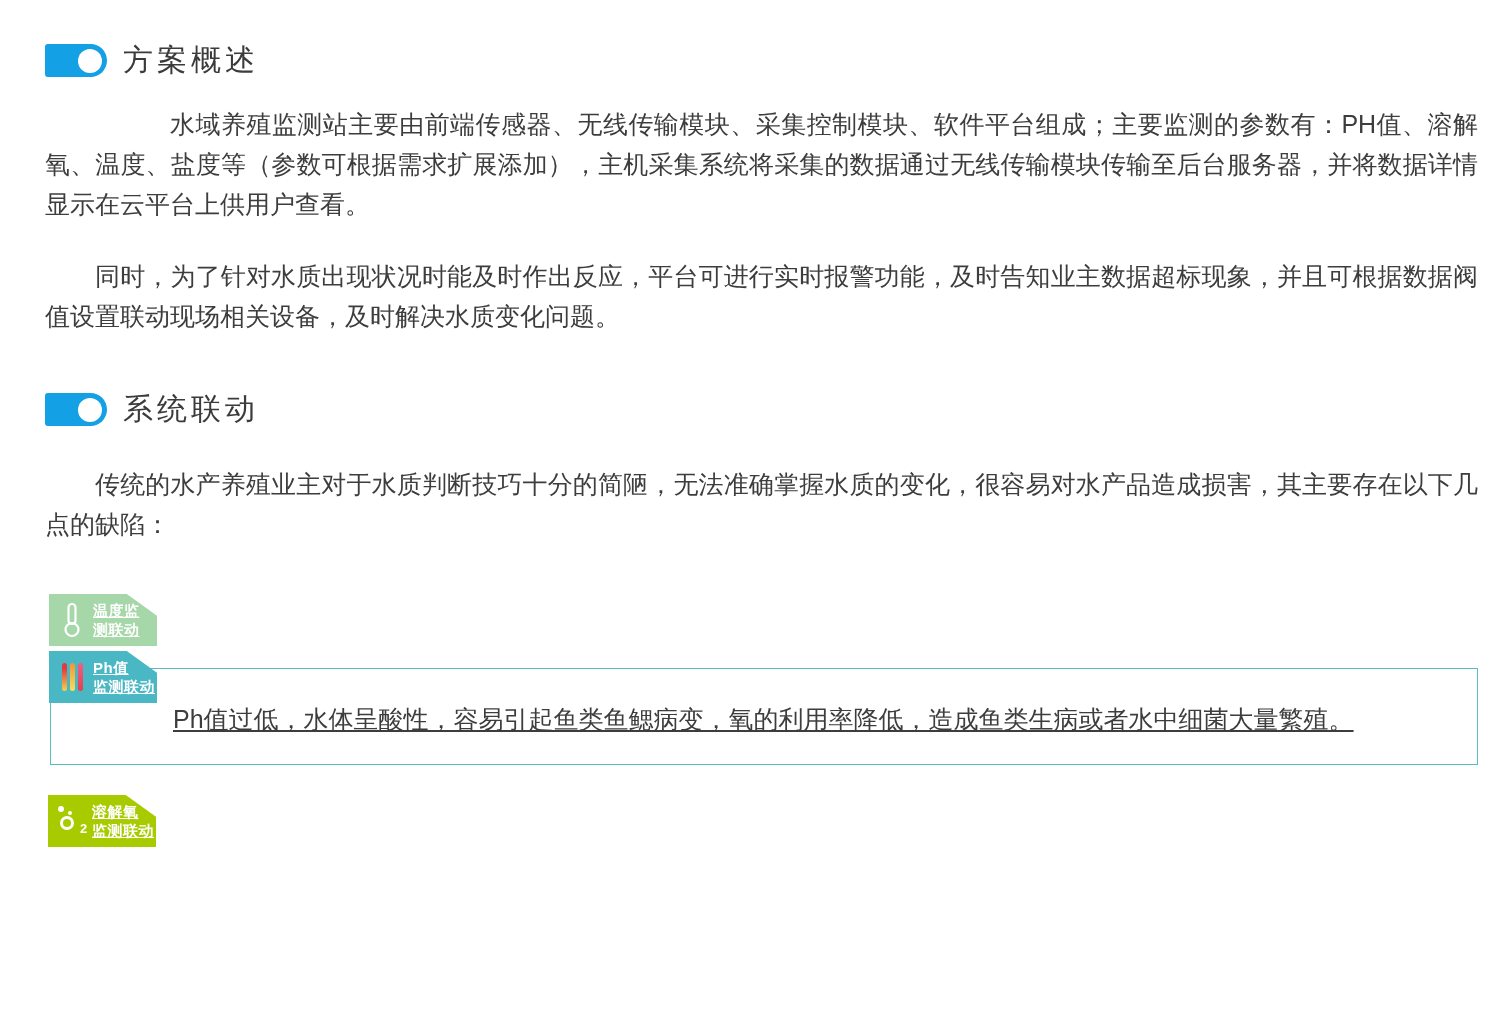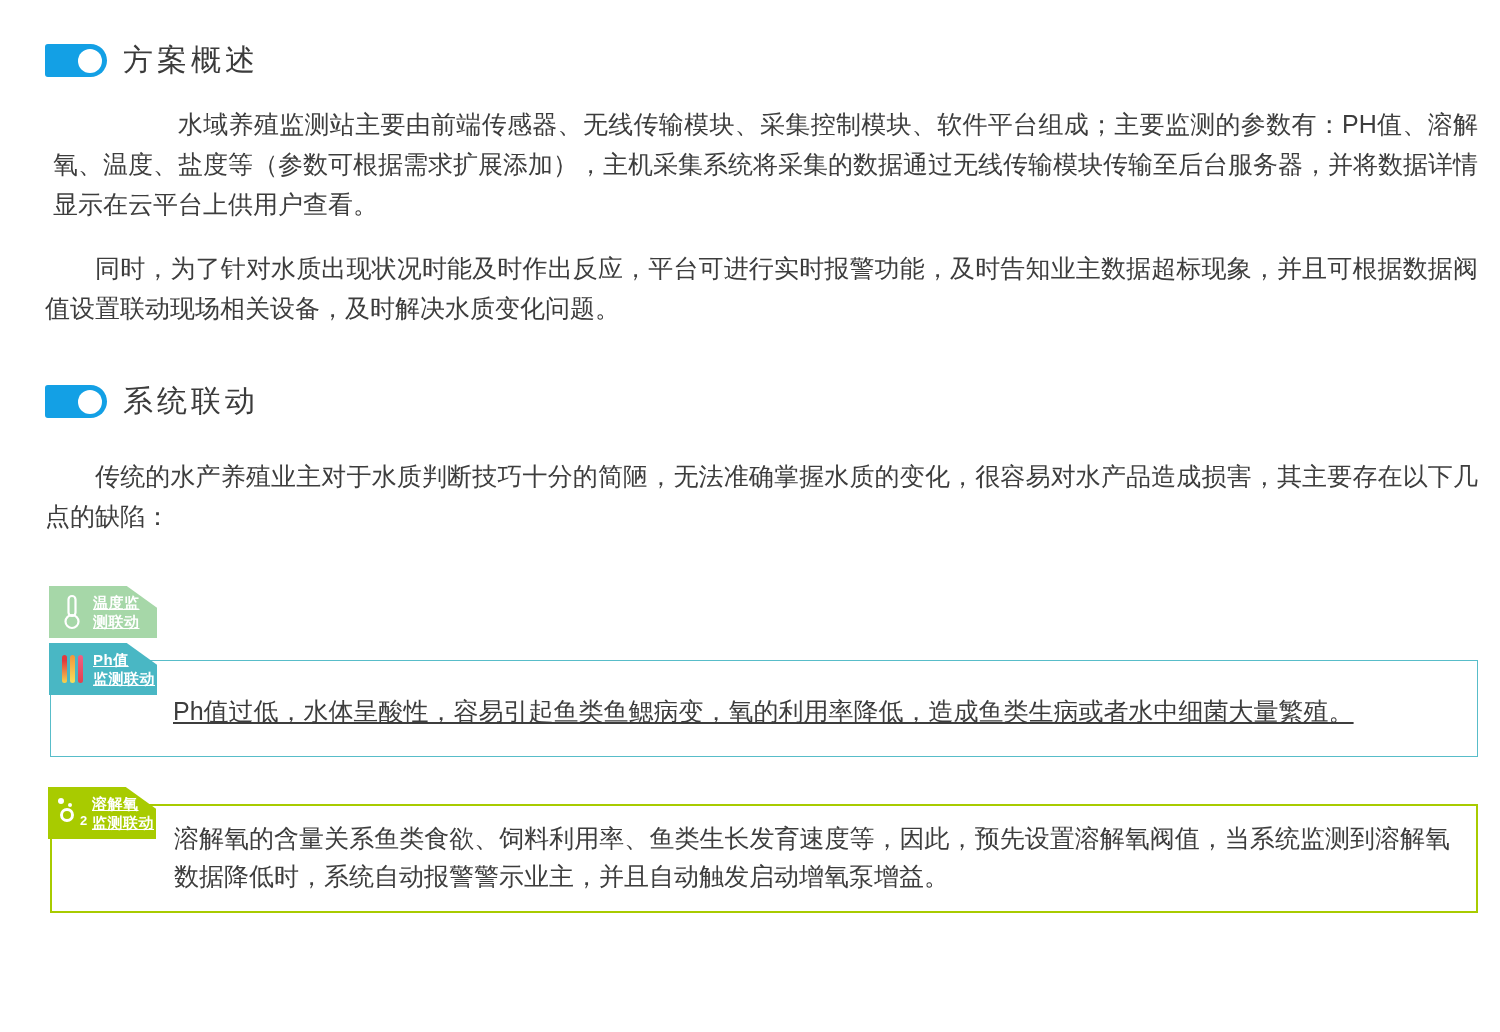--- a/index.html
+++ b/index.html
@@ -30,22 +30,22 @@
     margin-left: 16px;
     font-size: 30px; letter-spacing: 4px;
     color: #3b3b3b; font-weight: 500;
   }
 
   
   .para {
     font-size: 25px; line-height: 40px;
     text-align: justify; color: #3d3d3d;
   }
-  .para.p1 { margin-top: 23px; text-indent: 125px; margin-left: 8px; }
-  .para.p2 { margin-top: 24px; text-indent: 50px; }
+  .para.p1 { margin-top: 23px; text-indent: 125px; }
+  .para.p2 { margin-top: 32px; text-indent: 50px; }
   .para.p3 { margin-top: 34px; text-indent: 50px; }
 
   
   .callout { position: relative; margin-left: 5px; padding-top: 17px; }
   .callout.c1 { margin-top: 50px; }
   .callout.c2 { margin-top: 40px; }
   .callout.c3 { margin-top: 30px; }
   .callout .box {
     background: #ffffff;
     border: 1px solid;
@@ -151,16 +151,15 @@
           <span class="o2-b2"></span>
           <span class="o2-ring"></span>
           <span class="o2-sub">2</span>
         </span>
       </span>
       <span class="tab-label">
         <span>溶解氧</span><br>
         <span>监测联动</span>
       </span>
     </div>
-    <div class="box" style="border-color: rgb(168, 203, 0);">溶解氧的含量关系鱼类食欲、饲料利用率、鱼类生长发育速度等，因此，预先设置溶解氧阀值，当系统监测到溶解氧数据降低时，系统自动报警警示业主，并且自动触发启动增氧泵增益。</div>
   </div>
 
 </div>
 
 </body></html>

